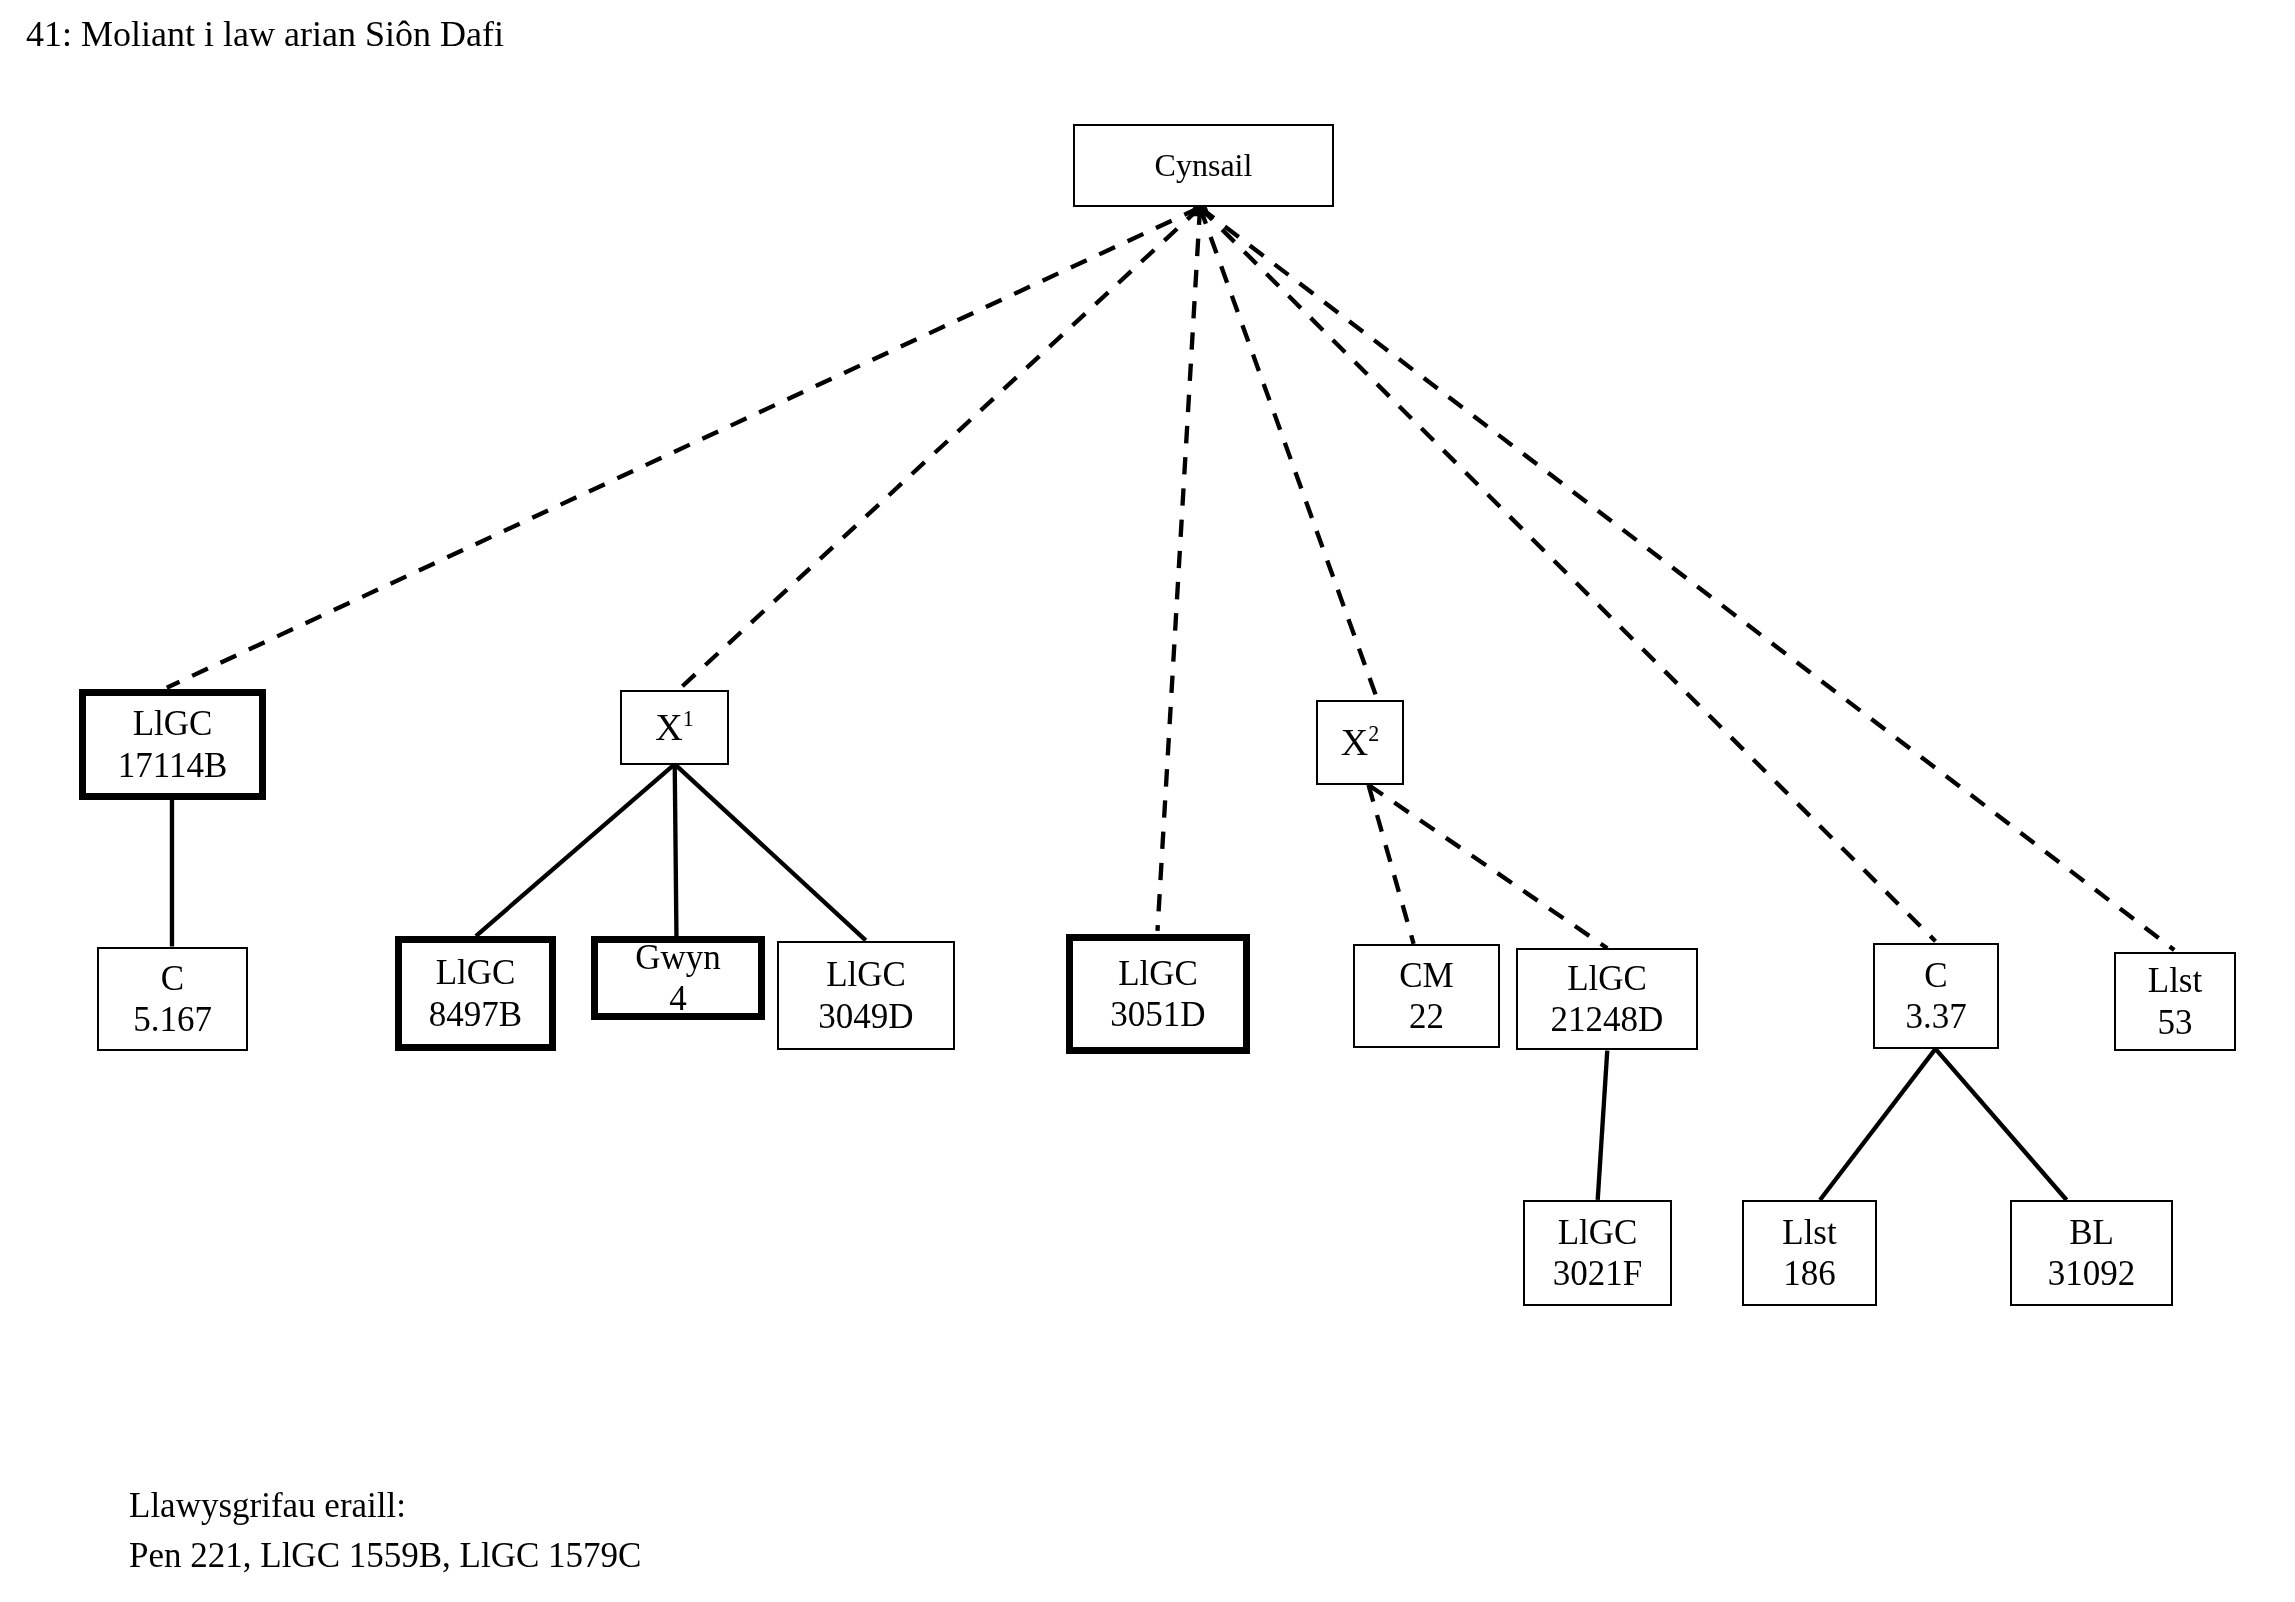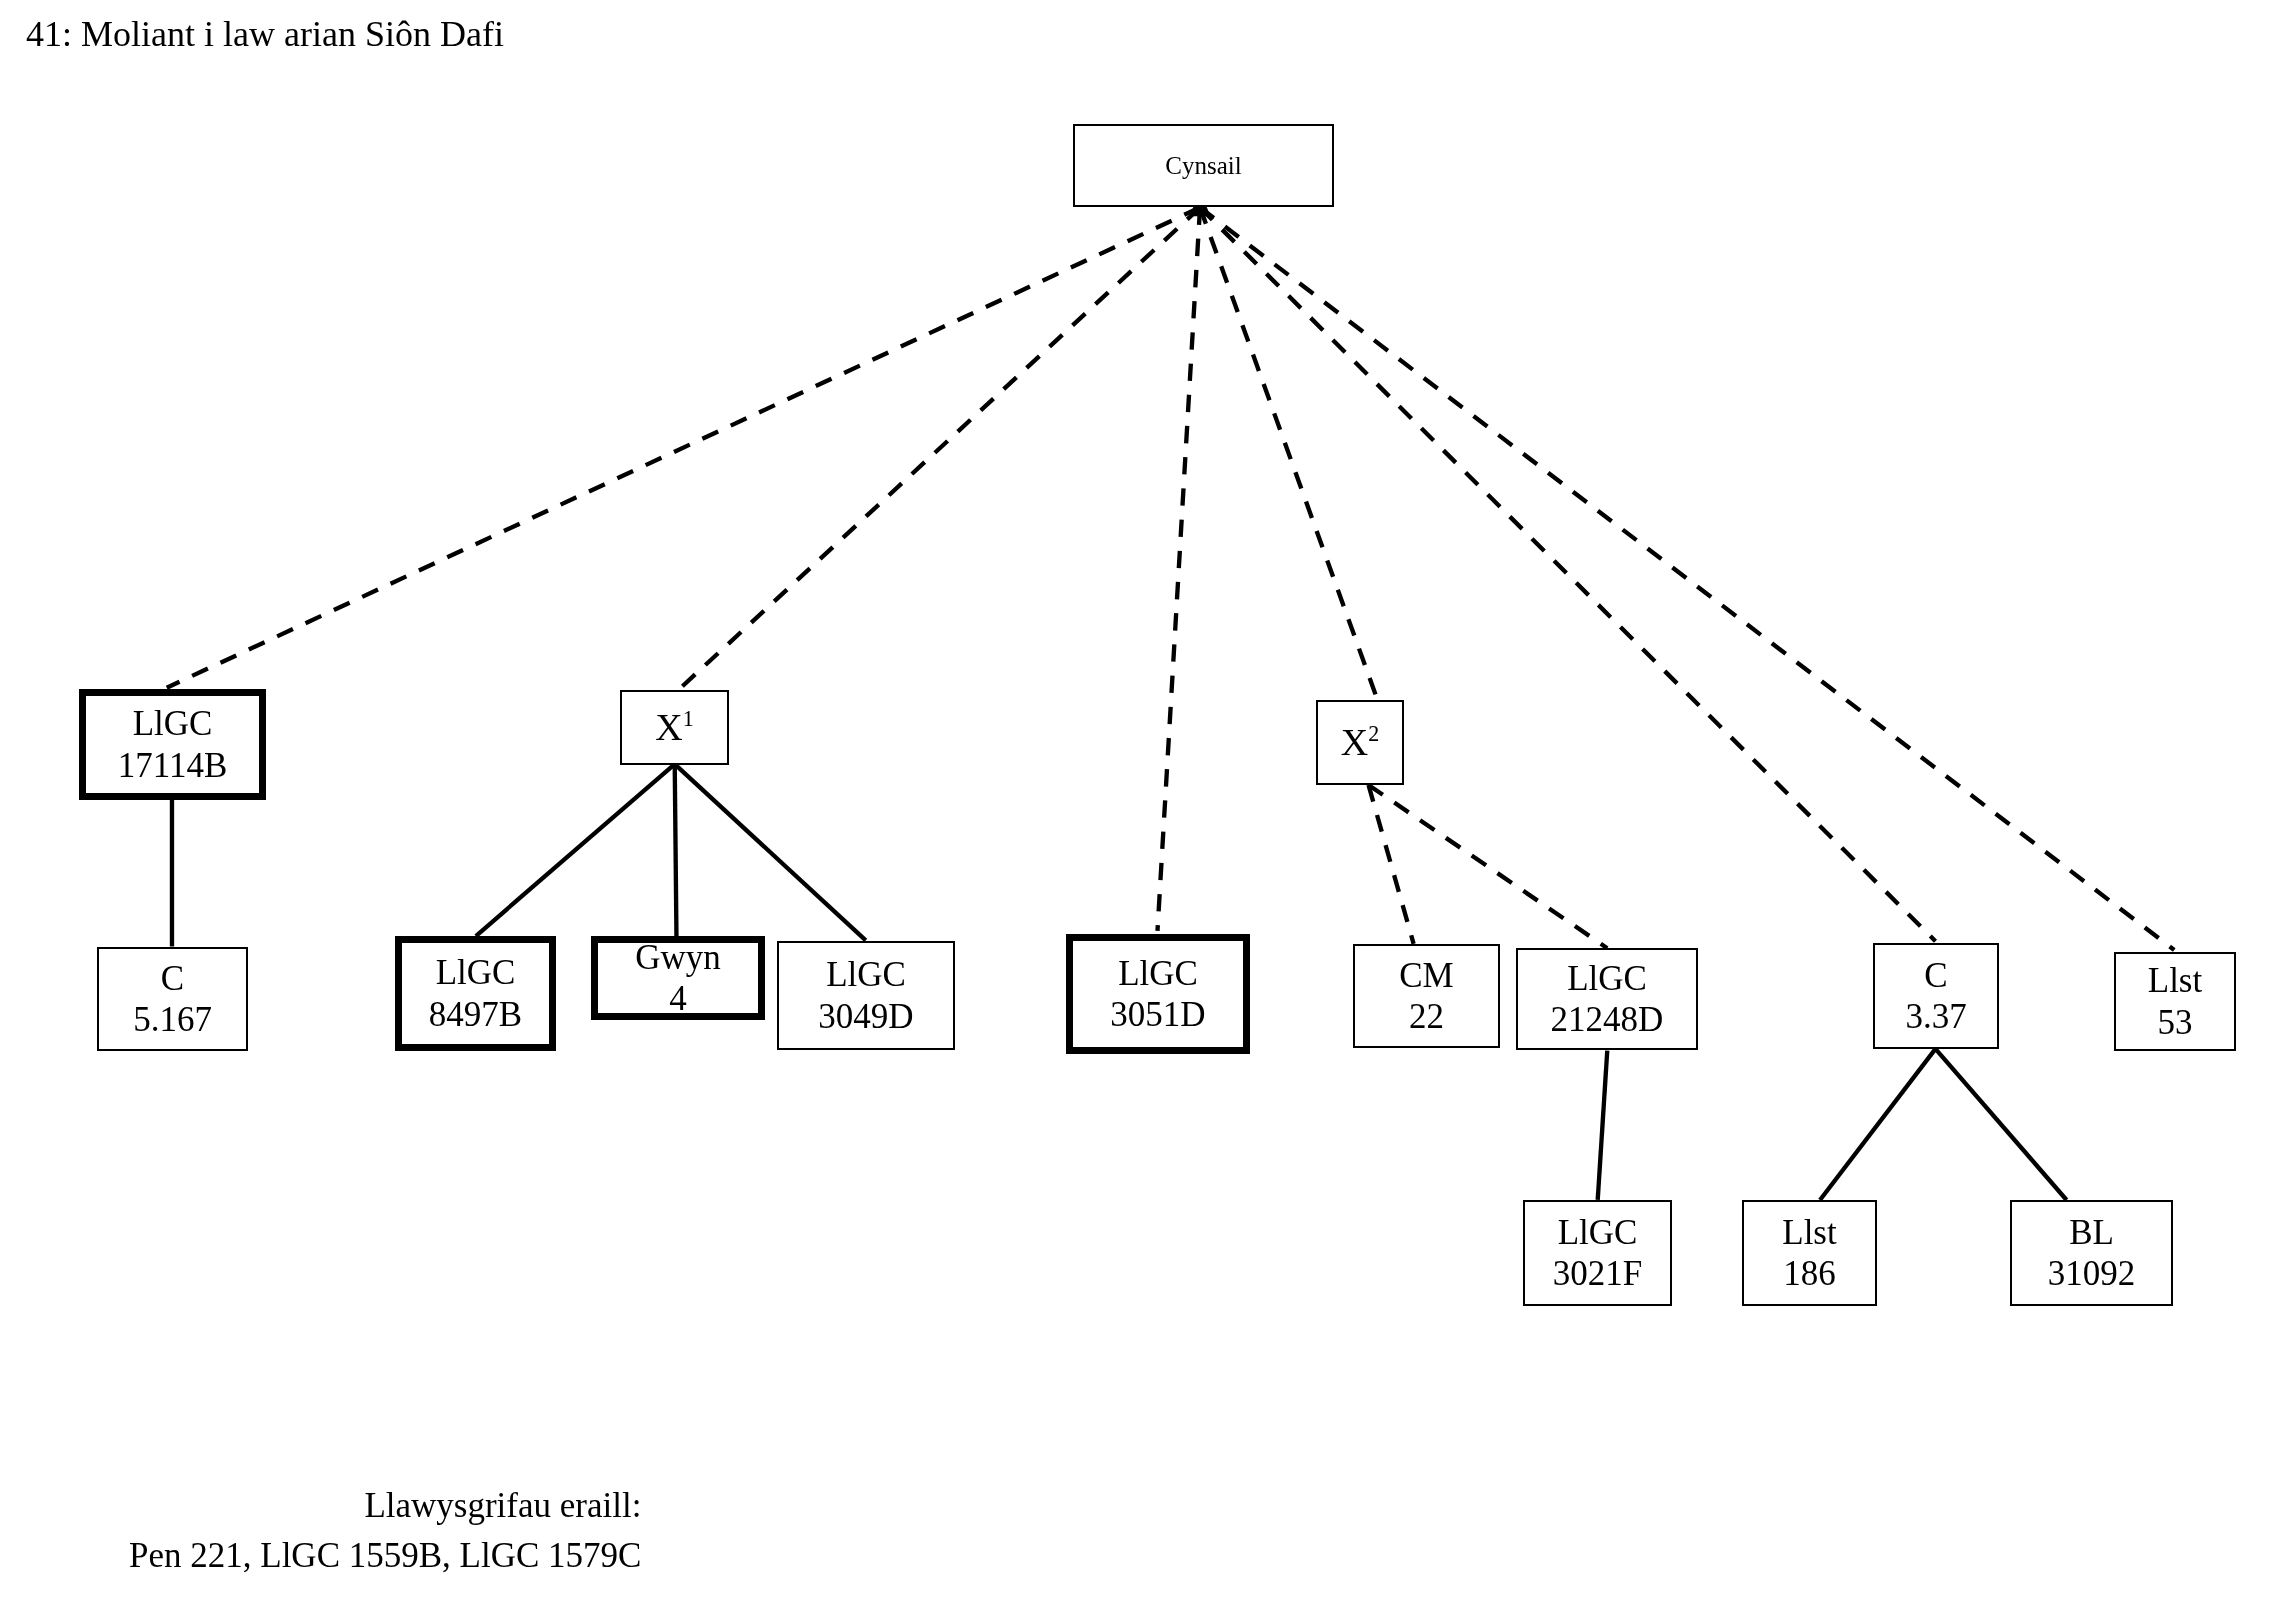--- a/index.html
+++ b/index.html
@@ -51,39 +51,38 @@
     z-index: 3;
   }
   .node.bold-box {
     border-width: 7px;
   }
   .node .line1, .node .line2 {
     display: block;
     white-space: nowrap;
   }
   .node.single .line1 {
-    font-size: 25px;
+    font-size: 32px;
     font-family: Liberation Serif, serif;
   }
   .node.sigil {
     font-size: 38px;
   }
   .node.sigil sup {
     font-size: 0.58em;
     vertical-align: super;
     line-height: 0;
   }
   .footnote {
     position: absolute;
     left: 129px;
     top: 1481px;
     font-size: 35px;
     line-height: 1.42;
     white-space: nowrap;
-    text-align: right;
   }
   .footnote span { display: block; }
 </style>
 </head>
 <body>
 
 <div id="stage">
 
   <div class="title">41: Moliant i law arian Siôn Dafi</div>
 

